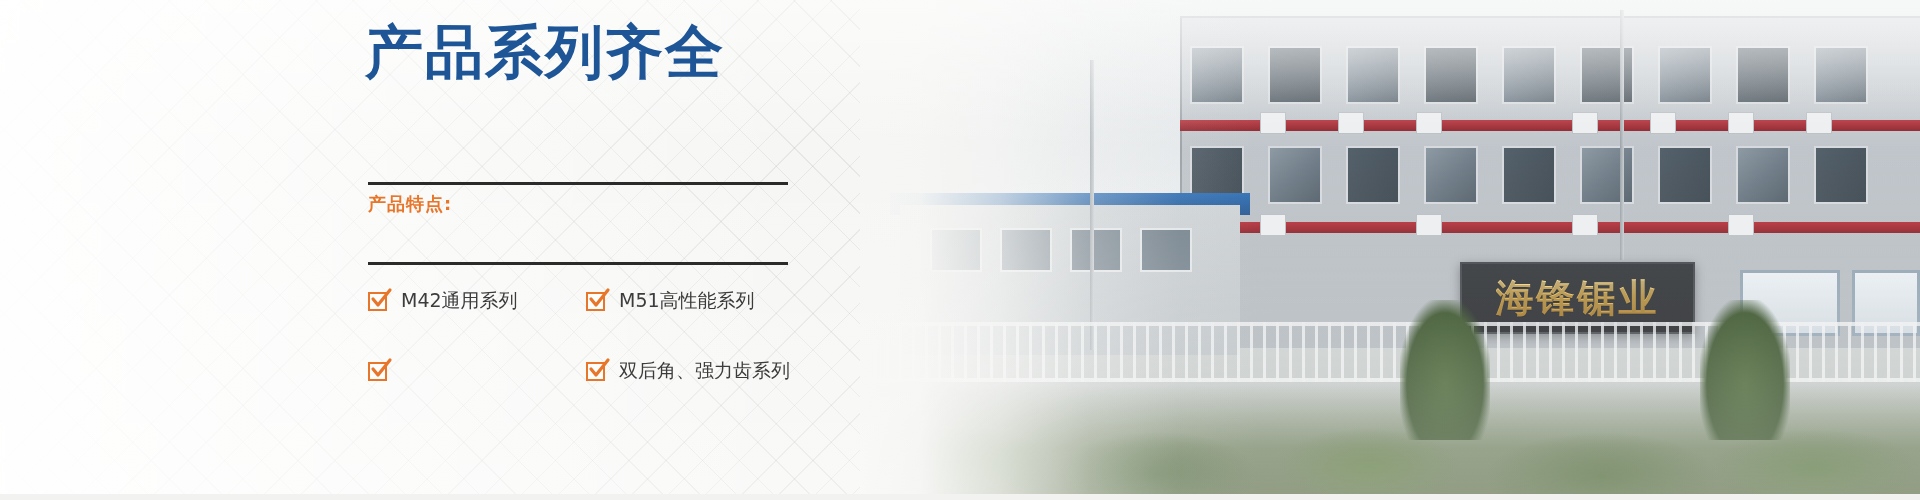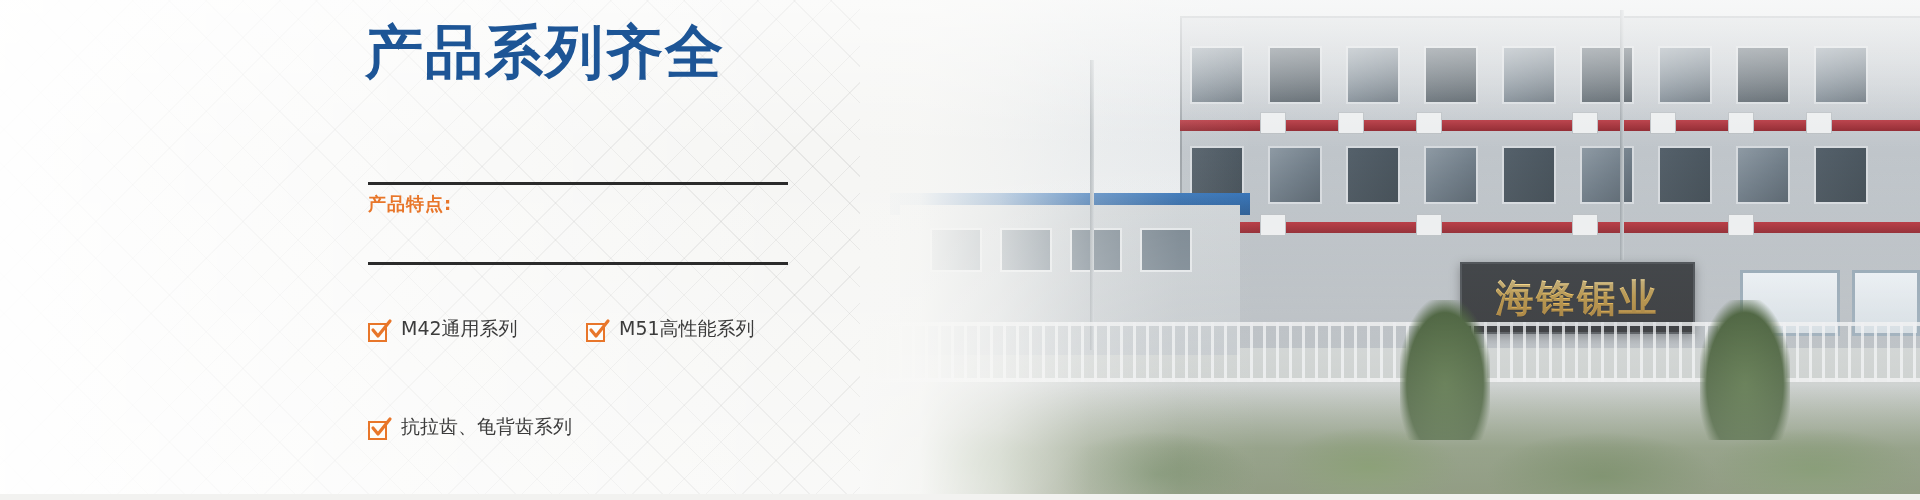--- a/index.html
+++ b/index.html
@@ -198,21 +198,21 @@
     white-space:nowrap;
   }
 
   .checklist {
     position:absolute; left:368px; top:288px;
     width:440px;
     display:grid;
     grid-template-columns:218px 222px;
     row-gap:44px;
   }
-  .check-item { display:flex; align-items:flex-end; gap:14px;margin-top:28px; }
+  .check-item { display:flex; align-items:center; gap:14px; }
   .cbox {
     position:relative; flex:0 0 auto;
     width:19px; height:19px;
     border:2px solid #e8762a;
     background:#fdfdfb;
   }
   .cbox svg { position:absolute; left:-1px; top:-7px; width:24px; height:24px; }
   .check-label {
     font-family:"DejaVu Sans","Liberation Sans",sans-serif;
     font-size:19px; color:#3c3c3c; white-space:nowrap;
@@ -336,19 +336,26 @@
         </span>
         <span class="check-label">M51高性能系列</span>
       </div>
 
       <div class="check-item">
         <span class="cbox">
           <svg viewBox="0 0 24 24" aria-hidden="true">
             <path d="M4 12 L9 18 L21 3" fill="none" stroke="#e8762a" stroke-width="3.2" stroke-linecap="round" stroke-linejoin="round"></path>
           </svg>
         </span>
-        <span class="check-label">抗拉齿、龟背齿系列</span>
-      </div>
-
+      </div>
+
+      <div class="check-item">
+        <span class="cbox">
+          <svg viewBox="0 0 24 24" aria-hidden="true">
+            <path d="M4 12 L9 18 L21 3" fill="none" stroke="#e8762a" stroke-width="3.2" stroke-linecap="round" stroke-linejoin="round"></path>
+          </svg>
+        </span>
+        <span class="check-label">双后角、强力齿系列</span>
+      </div>
 
     </div>
   </div>
 </div>
 
 </body></html>

